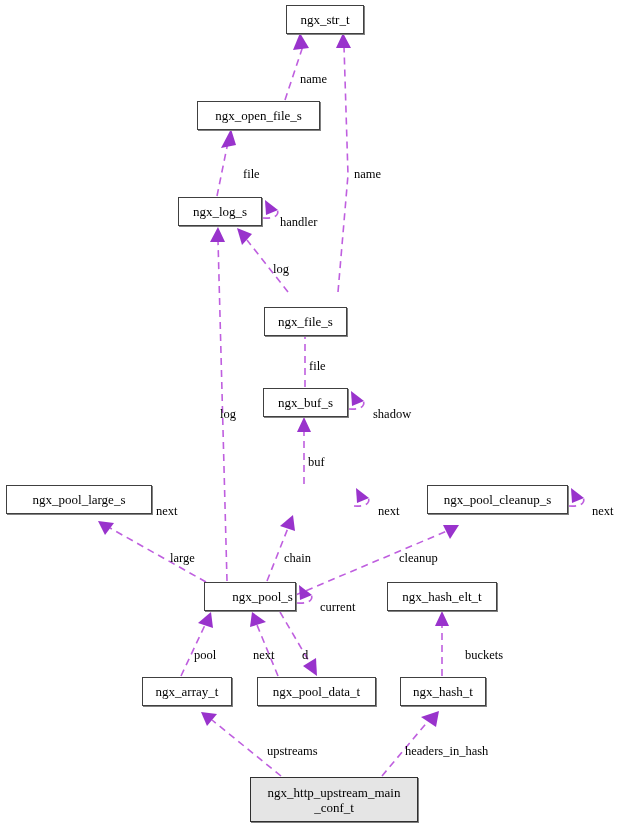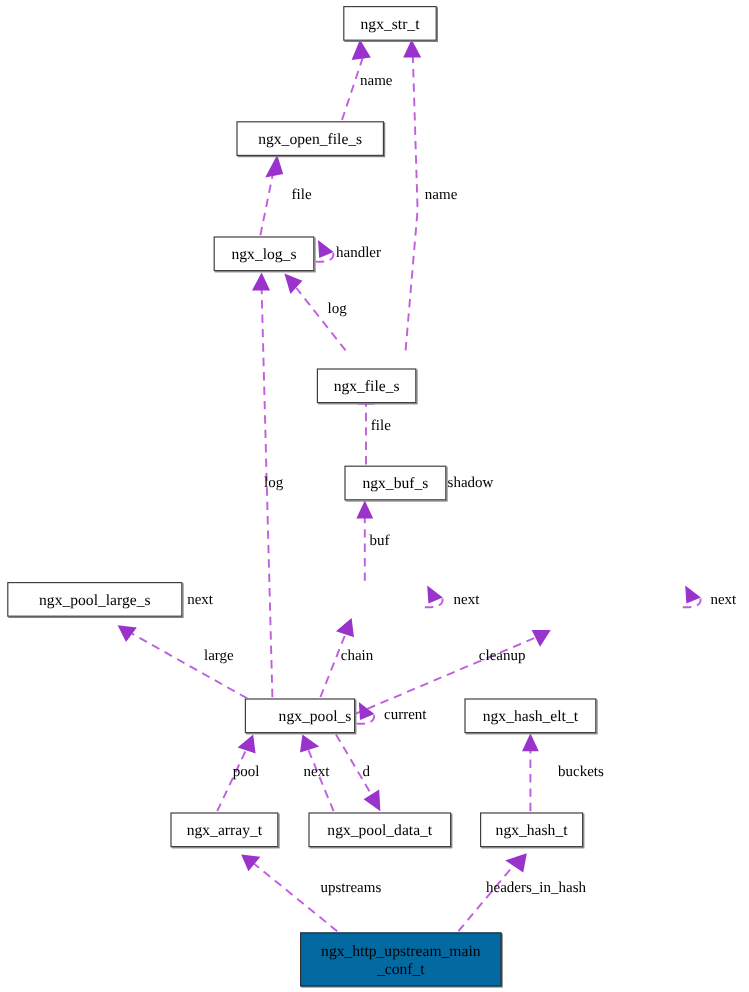--- a/index.html
+++ b/index.html
@@ -24,29 +24,30 @@
     font-size: 13px;
     line-height: 15px;
     text-align: center;
     display: flex;
     align-items: center;
     justify-content: center;
     white-space: pre-line;
     box-shadow: 1px 1px 0 0 #808080;
   }
   .node.root {
-    background: #0369a1;
+    background: #e5e5e5;
     border: 1px solid #303030;
   }
   .edge-label {
     position: absolute;
     font-size: 12.5px;
     line-height: 14px;
     color: #000000;
     white-space: nowrap;
+    margin-top: 12px;
   }
   svg.edges {
     position: absolute;
     left: 0;
     top: 0;
     width: 624px;
     height: 827px;
     pointer-events: none;
   }
   svg.edges path, svg.edges line {
@@ -176,22 +177,23 @@
     <g>
       <path d="M 382,776 L 429,720"></path>
       <polygon points="439,711 436,727 421,717"></polygon>
     </g>
   </svg>
 
   <div class="node" style="left:286px; top:5px; width:78px; height:29px;">ngx_str_t</div>
   <div class="node" style="left:197px; top:101px; width:123px; height:29px;">ngx_open_file_s</div>
   <div class="node" style="left:178px; top:197px; width:84px; height:29px;">ngx_log_s</div>
   <div class="node" style="left:264px; top:307px; width:83px; height:29px;">ngx_file_s</div>
-  <div class="node" style="left:263px; top:388px; width:85px; height:29px;margin-left:24px;">ngx_buf_s</div>
+  <div class="node" style="left:263px; top:388px; width:85px; height:29px;">ngx_buf_s</div>
   <div class="node" style="left:6px; top:485px; width:146px; height:29px;">ngx_pool_large_s</div>
+  <div class="node" style="left:427px; top:485px; width:141px; height:29px;">ngx_pool_cleanup_s</div>
   <div class="node" style="left:204px; top:582px; width:92px; height:29px;padding-left:25px;">ngx_pool_s</div>
   <div class="node" style="left:387px; top:582px; width:110px; height:29px;">ngx_hash_elt_t</div>
   <div class="node" style="left:142px; top:677px; width:90px; height:29px;">ngx_array_t</div>
   <div class="node" style="left:257px; top:677px; width:119px; height:29px;">ngx_pool_data_t</div>
   <div class="node" style="left:400px; top:677px; width:86px; height:29px;">ngx_hash_t</div>
   <div class="node root" style="left:250px; top:777px; width:168px; height:45px;">ngx_http_upstream_main
 _conf_t</div>
 
   <div class="edge-label" style="left:300px; top:60px;">name</div>
   <div class="edge-label" style="left:354px; top:155px;">name</div>

